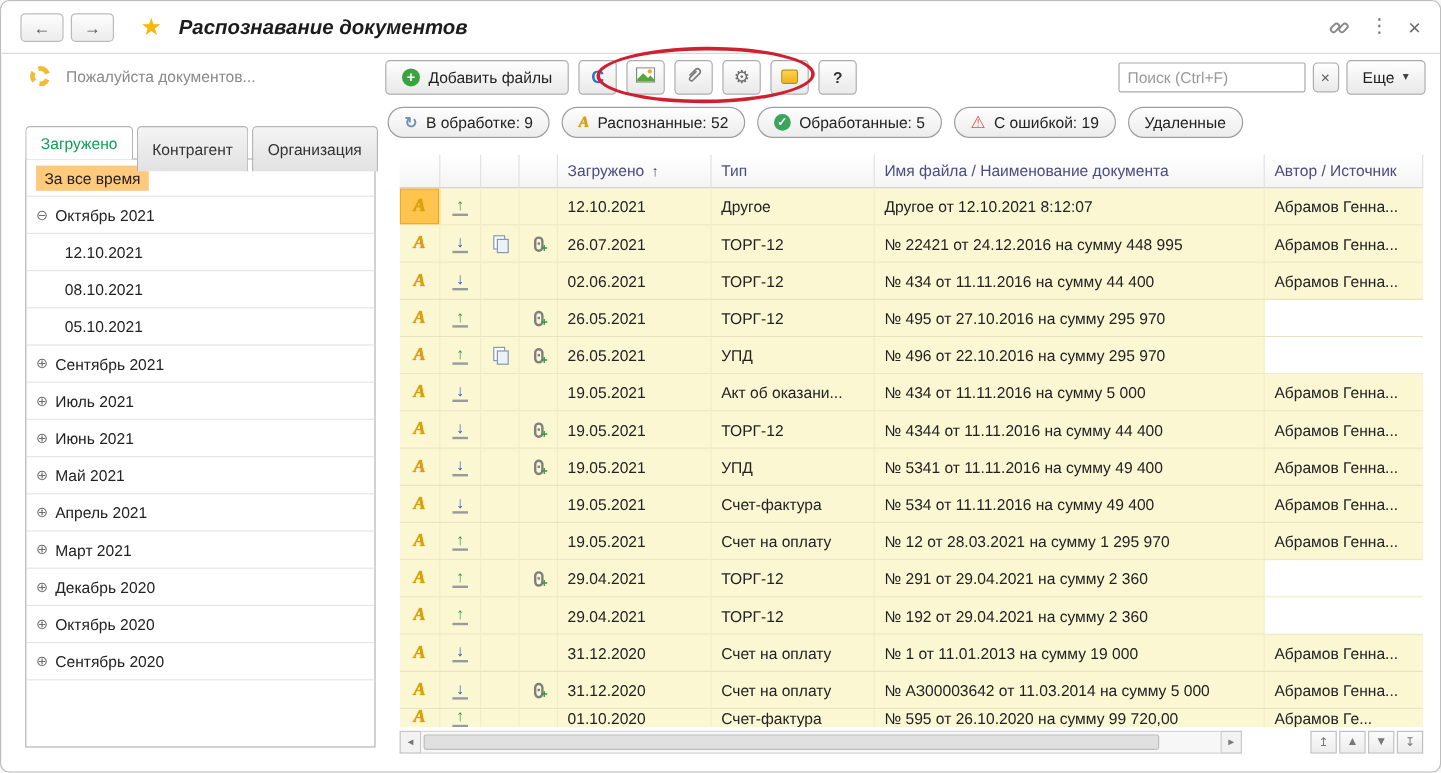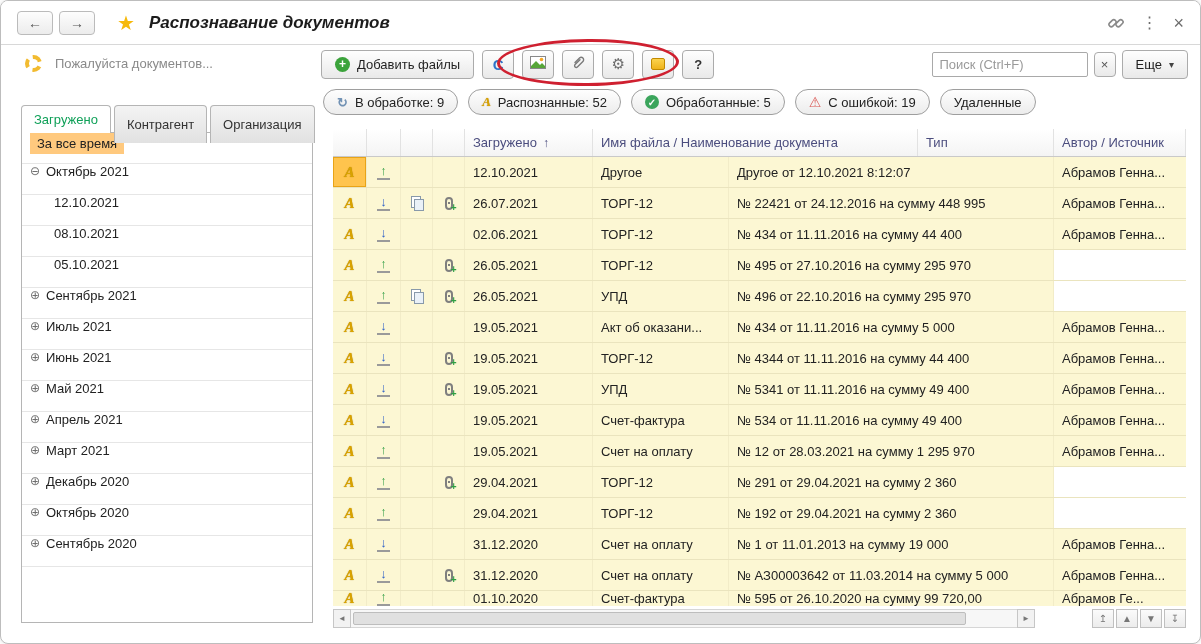--- a/index.html
+++ b/index.html
@@ -71,21 +71,21 @@
   
   .sidebar { position:absolute; left:20px; top:104px; width:292px; height:518px; }
   .tabs { display:flex; height:28px; position:relative; z-index:2; }
   .tab {
     padding:0 12px; display:inline-flex; align-items:center; height:38px;
     border:1px solid #B5B5B5; border-bottom:none; border-radius:4px 4px 0 0;
     background:linear-gradient(#F4F4F4,#E1E1E1); margin-right:3px; color:#333; cursor:pointer;
   }
   .tab.active { background:#fff; color:#0FA058; height:28px; }
   .treebox { position:absolute; left:0; top:27px; right:0; bottom:0; border:1px solid #B5B5B5; background:#fff; overflow:hidden; }
-  .tnode { height:31px; display:flex; align-items:flex-start; border-bottom:1px solid #E6E6E6; padding-left:8px; cursor:pointer; }
+  .tnode { height:31px; display:flex; align-items:center; border-bottom:1px solid #E6E6E6; padding-left:8px; cursor:pointer; }
   .tnode.level1 { padding-left:32px; }
   .expander { width:16px; flex:0 0 16px; color:#6f6f6f; font-size:12px; }
   .tlabel.sel { background:#FFC97E; padding:3px 7px; }
   
   .grid { position:absolute; left:332px; top:128px; width:853px; }
   .thead { display:flex; height:28px; background:linear-gradient(#FFFFFF,#F4F4F4); border-bottom:1px solid #C9C9C9; color:#4B4D7E; }
   .thead .cell { border-right:1px solid #E2E2E2; background:none; }
   .sort { margin-left:6px; font-size:12px; }
   .tbody { height:449px; overflow:hidden; }
   .trow { display:flex; height:31px; background:#FCF7D3; border-bottom:1px solid #EAE4BE; cursor:pointer; }
@@ -279,22 +279,22 @@
   <div class="grid">
     <div class="thead">
       <span class="cell ci c-rec"></span>
       <span class="cell ci c-arr"></span>
       <span class="cell ci c-copy"></span>
       <span class="cell ci c-clip"></span>
       <span class="cell c-date">
         <span>Загружено</span>
         <span class="sort">↑</span>
       </span>
+      <span class="cell c-type">Тип</span>
       <span class="cell c-name">Имя файла / Наименование документа</span>
-      <span class="cell c-type">Тип</span>
       <span class="cell c-author">Автор / Источник</span>
     </div>
     <div class="tbody">
         <div class="trow">
           <span class="cell ci c-rec selcell">
             <span class="ric">А</span>
           </span>
           <span class="cell ci c-arr">
             <span class="arrow up">↑</span>
           </span>

